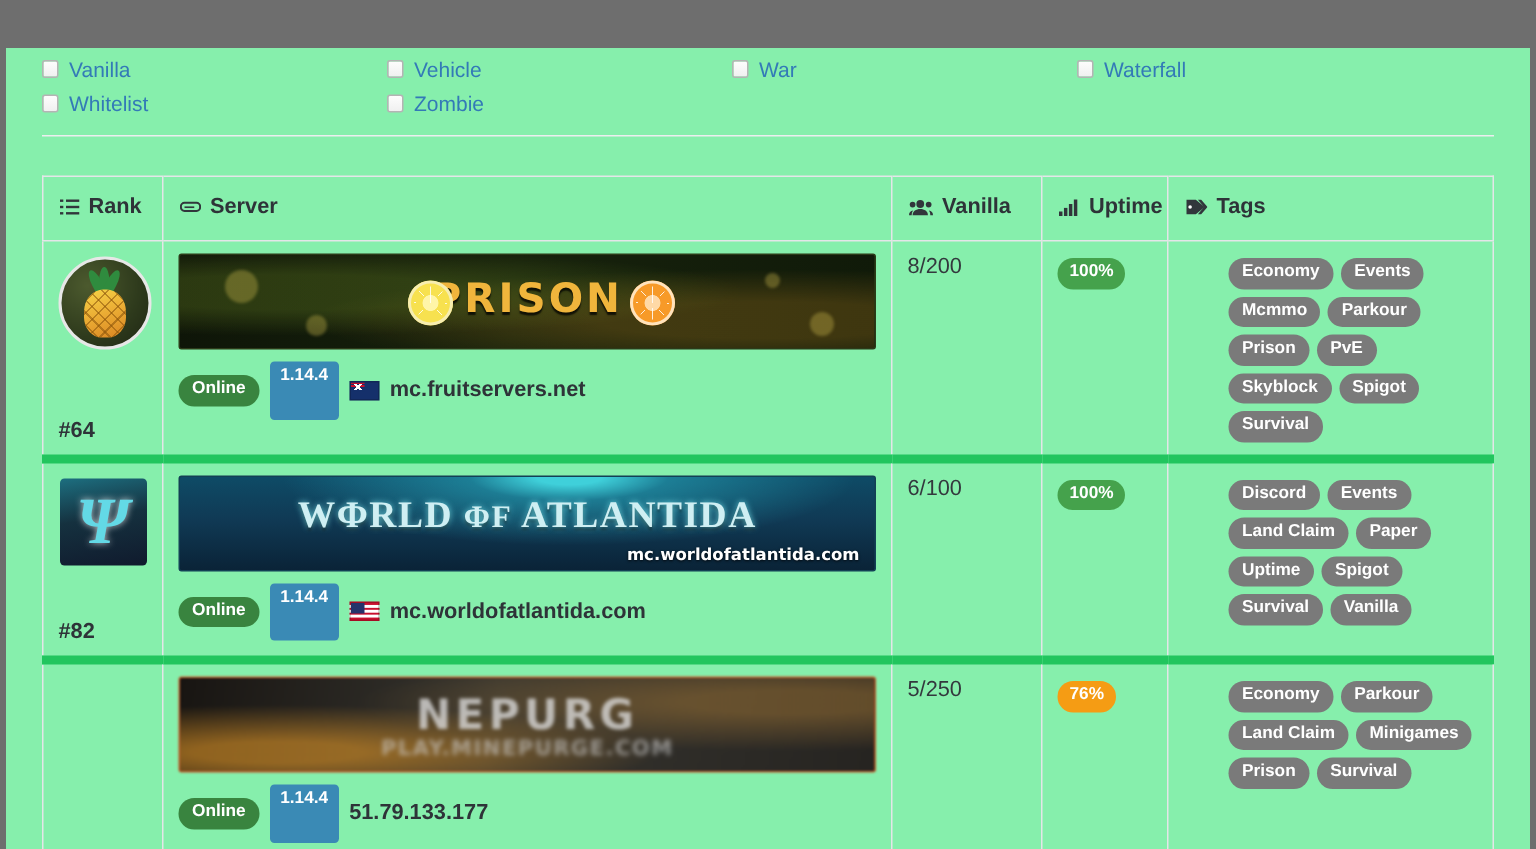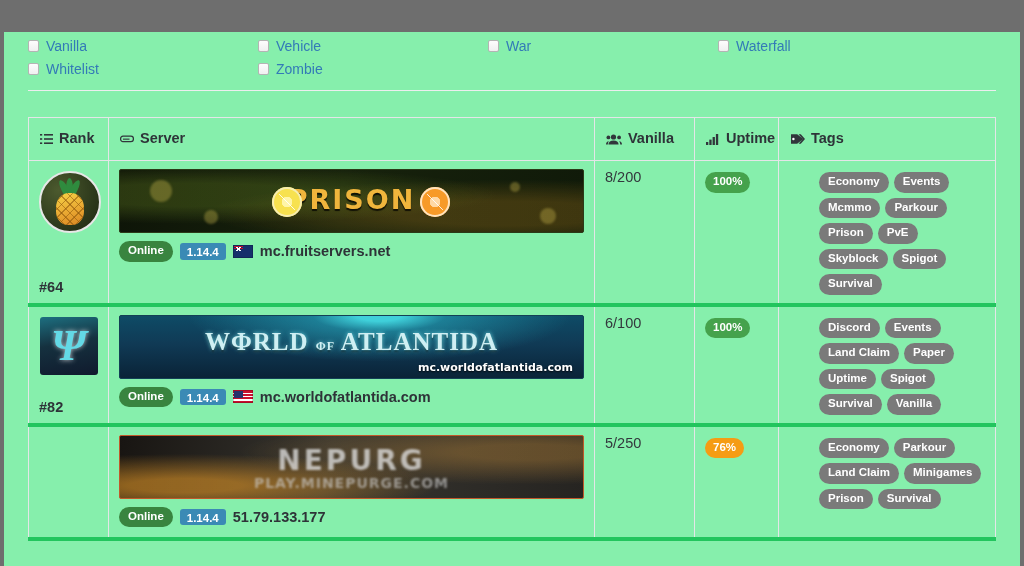--- a/index.html
+++ b/index.html
@@ -105,21 +105,21 @@
     color: #2e3338;
     padding: 12px 11px;
     border-right: 1px solid #e4e6e8;
     border-bottom: 1px solid #e4e6e8;
     vertical-align: middle;
     white-space: nowrap;
   }
   table.results th:last-child { border-right: 0; }
   table.results td {
     border-right: 1px solid #e4e6e8;
-    border-bottom: 4px solid #22c55e;
+    border-bottom: 6px solid #22c55e;
     vertical-align: top;
     padding: 8px 10px;
   }
   table.results td:last-child { border-right: 0; padding-left: 40px; }
 
   .th-ico {
     display: inline-block;
     margin-right: 6px;
     vertical-align: -2px;
     color: #31363b;
@@ -264,21 +264,21 @@
     position: absolute; left: 0; right: 0; top: 12px;
     text-align: center;
     font-family: "Liberation Serif", serif;
     font-weight: bold;
     font-size: 25px;
     letter-spacing: 1px;
     color: #cfeff3;
     text-shadow: 0 0 4px rgba(120,230,240,.9), 0 2px 2px rgba(0,0,0,.6);
     white-space: nowrap;
   }
-  .banner.b2 .ttl .small { font-size: 12px; }
+  .banner.b2 .ttl .small { font-size: 21px; }
   .banner.b2 .sub {
     position: absolute; right: 10px; bottom: 4px;
     font-family: "DejaVu Sans", sans-serif;
     font-size: 11px;
     font-weight: bold;
     color: #ffffff;
     text-shadow: 0 1px 2px rgba(0,0,0,.85);
   }
 
   .banner.b3 {
@@ -324,21 +324,21 @@
     font-weight: bold;
     padding: 4px 9px 5px 9px;
     border-radius: 11px;
     line-height: 1;
   }
   .badge-version {
     background: #3a8ab5;
     color: #fff;
     font-size: 11.5px;
     font-weight: bold;
-    padding: 4px 7px 1px 7px;
+    padding: 4px 7px 23px 7px;
     border-radius: 3px;
     line-height: 1;
   }
   .flag {
     width: 20px; height: 13px;
     flex: none;
     display: inline-block;
     position: relative;
     overflow: hidden;
     border: 1px solid rgba(0,0,0,.18);

